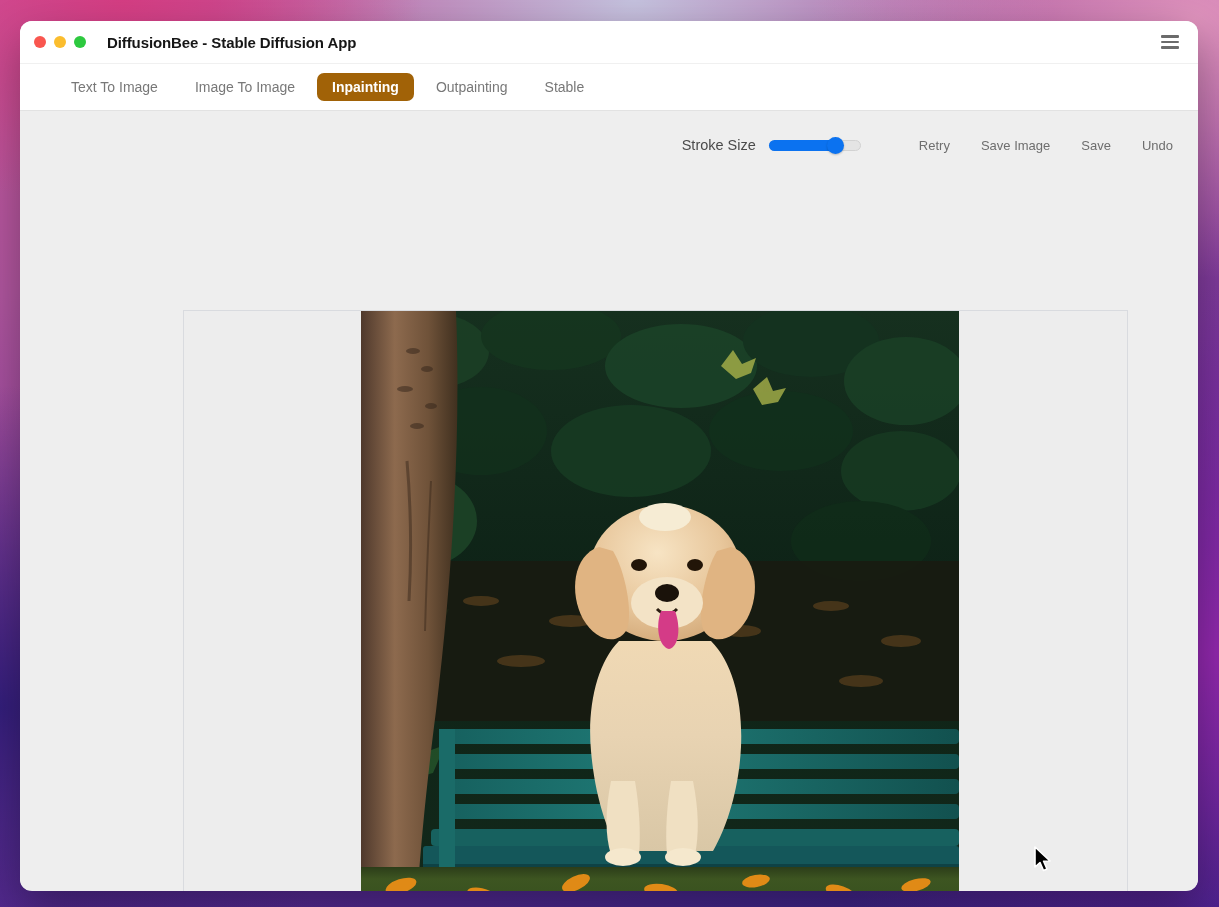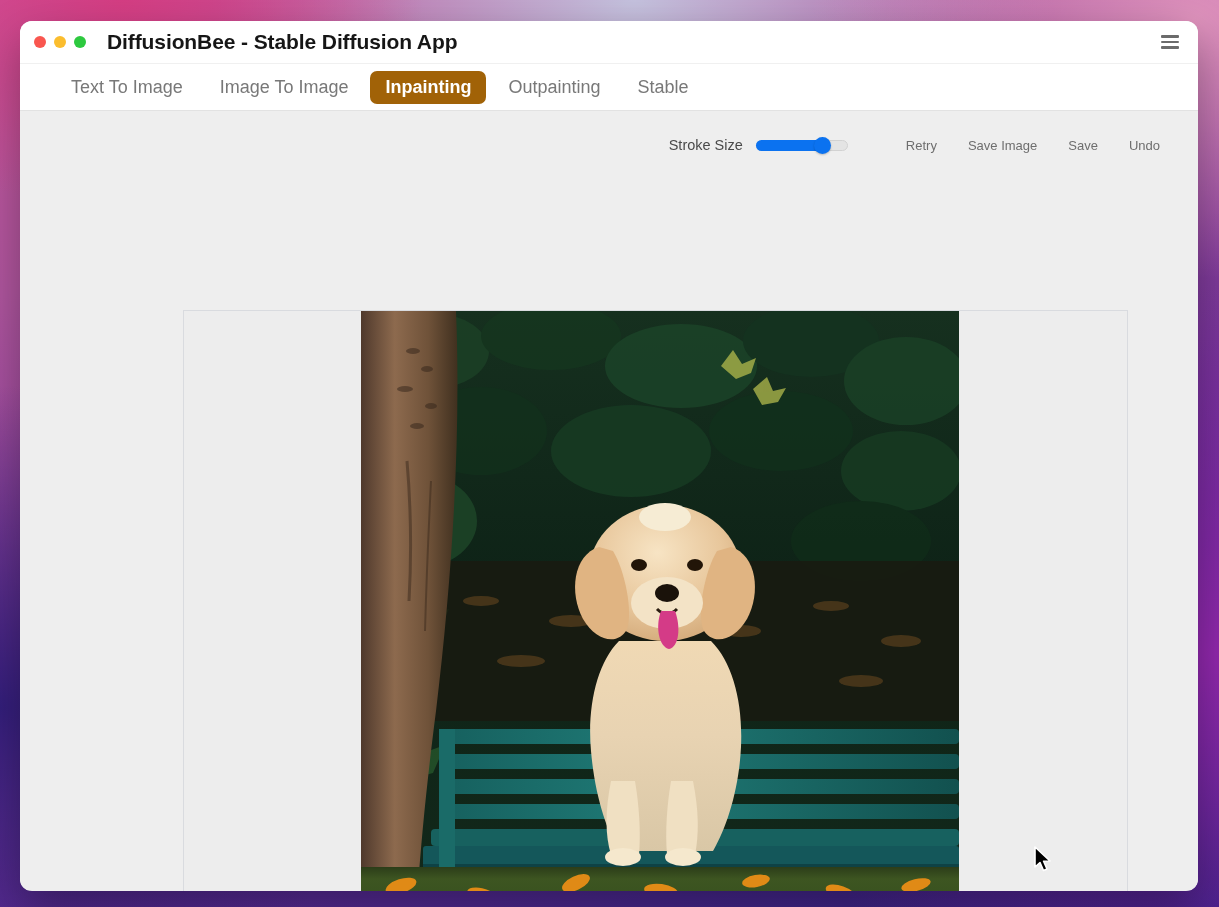--- a/index.html
+++ b/index.html
@@ -57,21 +57,21 @@
     width: 12px; height: 12px;
     border-radius: 50%;
     display: block;
   }
   .tl-close  { background: #f9564f; }
   .tl-min    { background: #fbbd2e; }
   .tl-max    { background: #2dc93f; }
 
   #window-title {
     margin-left: 21px;
-    font-size: 21px;
+    font-size: 15px;
     font-weight: bold;
     color: #161616;
     letter-spacing: -0.1px;
   }
 
   #menu-button {
     position: absolute;
     right: 17px;
     top: 50%;
     transform: translateY(-50%);
@@ -94,21 +94,21 @@
   #tabbar {
     height: 47px;
     background: #ffffff;
     display: flex;
     align-items: center;
     padding-left: 36px;
     gap: 7px;
     border-bottom: 1px solid #e2e2e2;
   }
   .tab {
-    font-size: 18px;
+    font-size: 14px;
     color: #787878;
     padding: 6px 15px;
     border-radius: 7px;
     cursor: pointer;
     white-space: nowrap;
   }
   .tab.active {
     background: #a16207;
     color: #ffffff;
     font-weight: bold;
@@ -121,21 +121,21 @@
     background: #eeeeee;
   }
 
   
   #toolbar {
     display: flex;
     align-items: center;
     justify-content: flex-end;
     gap: 0;
     height: 48px;
-    padding-right: 38px;
+    padding-right: 25px;
     padding-top: 20px;
   }
   #stroke-label {
     font-size: 14.5px;
     color: #4a4a4a;
     margin-right: 13px;
   }
   #stroke-slider {
     position: relative;
     width: 92px;

